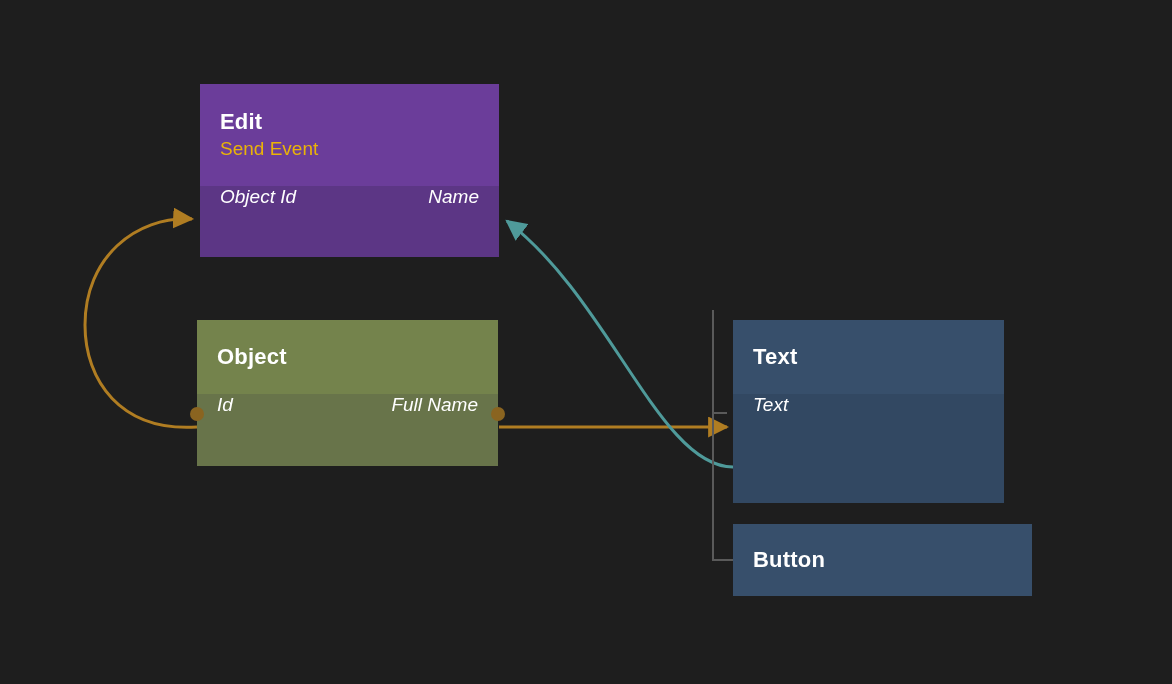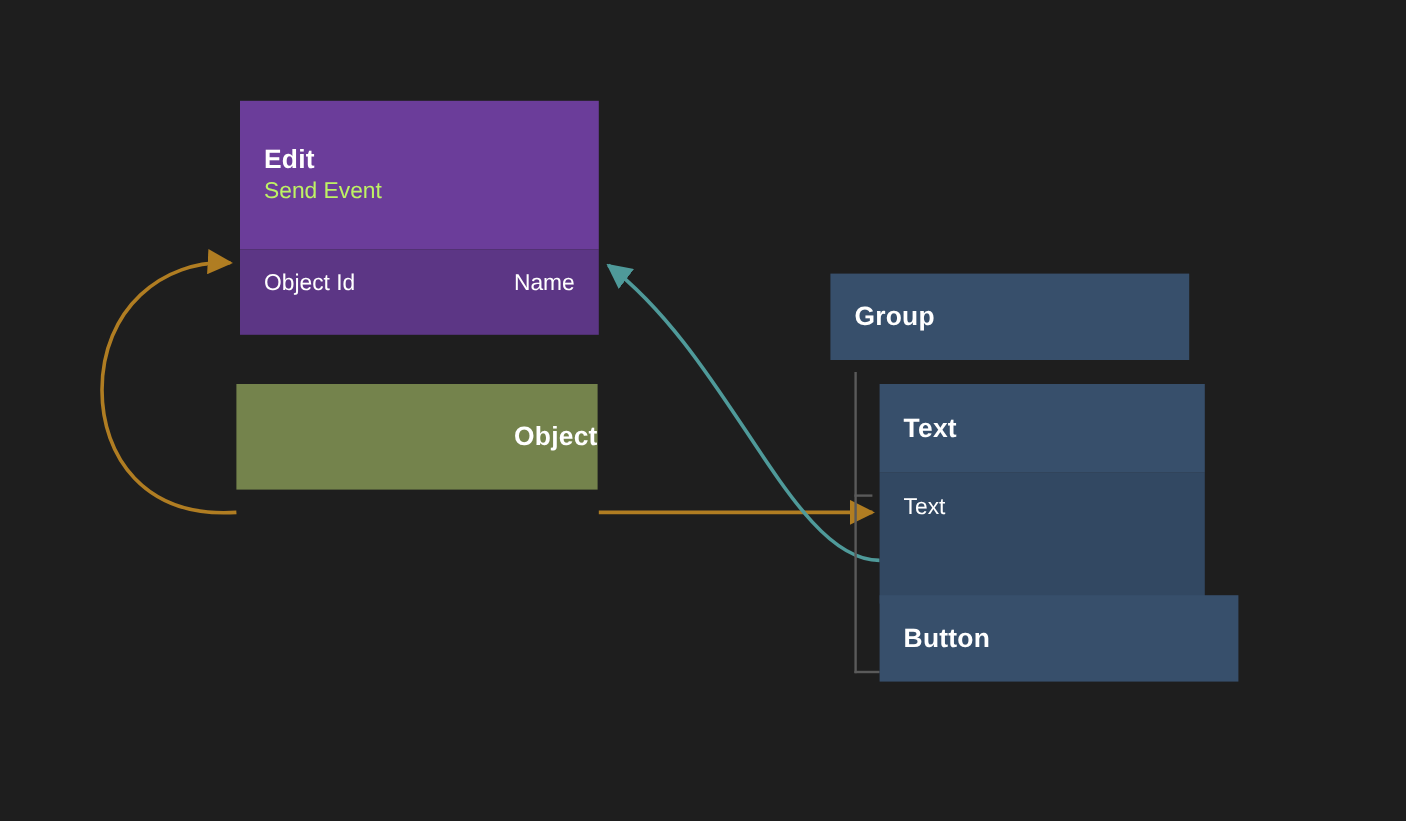--- a/index.html
+++ b/index.html
@@ -41,38 +41,39 @@
     padding-left: 20px;
   }
   .node-title {
     color: #ffffff;
     font-size: 22px;
     font-weight: bold;
     line-height: 1.15;
     letter-spacing: 0.2px;
   }
   .node-subtitle {
-    color: #bef264;
+    color: #eab308;
     font-size: 19px;
     font-weight: normal;
     line-height: 1.25;
     margin-top: 2px;
   }
   .node-body {
     box-sizing: border-box;
     position: relative;
   }
   .port-row {
     position: relative;
     display: flex;
-    align-items: flex-end;
+    align-items: flex-start;
     justify-content: space-between;
     box-sizing: border-box;
     padding: 0 20px;
     height: 40px;
+    font-style: italic;
   }
   .port-label {
     color: #ffffff;
     font-size: 19px;
     white-space: nowrap;
   }
   .port-label.out {
     margin-left: auto;
   }
 
@@ -132,58 +133,61 @@
     <g>
       <path d="M 499 427 L 727 427" fill="none" stroke="#b07d22" stroke-width="3" marker-end="url(#arrow-orange)"></path>
     </g>
 
     <g>
       <path d="M 733 467 C 660 467 610 300 507 221" fill="none" stroke="#4f9a9a" stroke-width="3" marker-end="url(#arrow-teal)"></path>
     </g>
   </svg>
 
   <div class="node edit" style="left:200px; top:84px; width:299px; height:176px;">
-    <div class="node-header" style="height:124px;">
+    <div class="node-header" style="height:102px;">
       <div class="node-title">Edit</div>
       <div class="node-subtitle">Send Event</div>
     </div>
     <div class="node-body" style="height:71px;">
       <div class="port-row" style="height:40px;">
         <span class="port-label">Object Id</span>
         <span class="port-label out">Name</span>
       </div>
     </div>
   </div>
 
   <div class="node object" style="left:197px; top:320px; width:301px; height:144px;">
-    <div class="node-header" style="height:88px;text-align:right;">
+    <div class="node-header" style="height:74px;">
       <div class="node-title">Object</div>
+    </div>
+    <div class="node-body" style="height:72px;">
+      <div class="port-row" style="height:40px;">
+        <span class="port-dot left orange"></span>
+        <span class="port-label">Id</span>
+        <span class="port-label out">Full Name</span>
+        <span class="port-dot right orange"></span>
+      </div>
     </div>
   </div>
 
-  <div class="node group" style="left:692px; top:228px; width:299px; height:72px;">
-    <div class="node-header" style="height:72px;">
-      <div class="node-title">Group</div>
-    </div>
-  </div>
 
   <div class="tree-line" style="left:712px; top:310px; width:2px; height:251px;"></div>
   <div class="tree-line" style="left:712px; top:412px; width:15px; height:2px;"></div>
   <div class="tree-line" style="left:712px; top:559px; width:21px; height:2px;"></div>
 
   <div class="node text" style="left:733px; top:320px; width:271px; height:183px;">
     <div class="node-header" style="height:74px;">
       <div class="node-title">Text</div>
     </div>
     <div class="node-body" style="height:109px;">
       <div class="port-row" style="height:40px;">
         <span class="port-label">Text</span>
       </div>
     </div>
   </div>
 
-  <div class="node button" style="left:733px; top:496px; width:299px; height:72px;">
+  <div class="node button" style="left:733px; top:524px; width:299px; height:72px;">
     <div class="node-header" style="height:72px;">
       <div class="node-title">Button</div>
     </div>
   </div>
 
 </div>
 
 </body></html>

